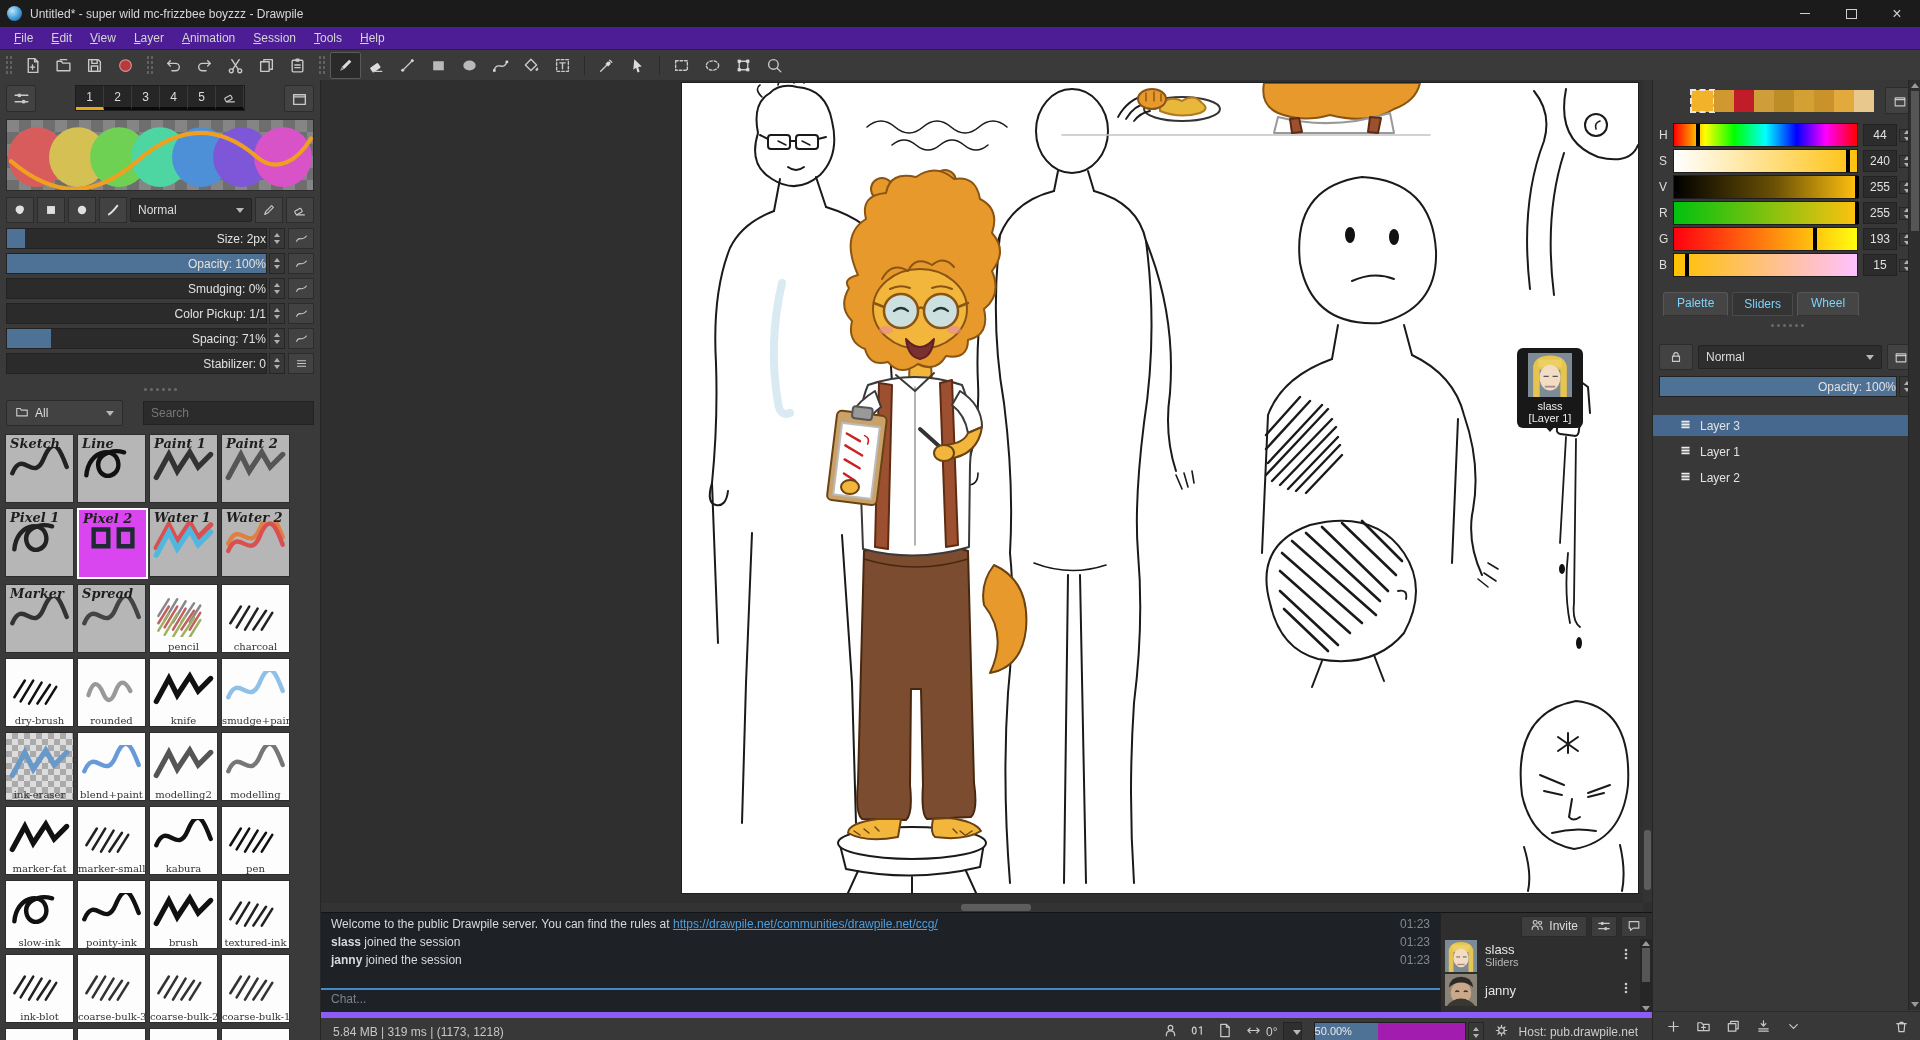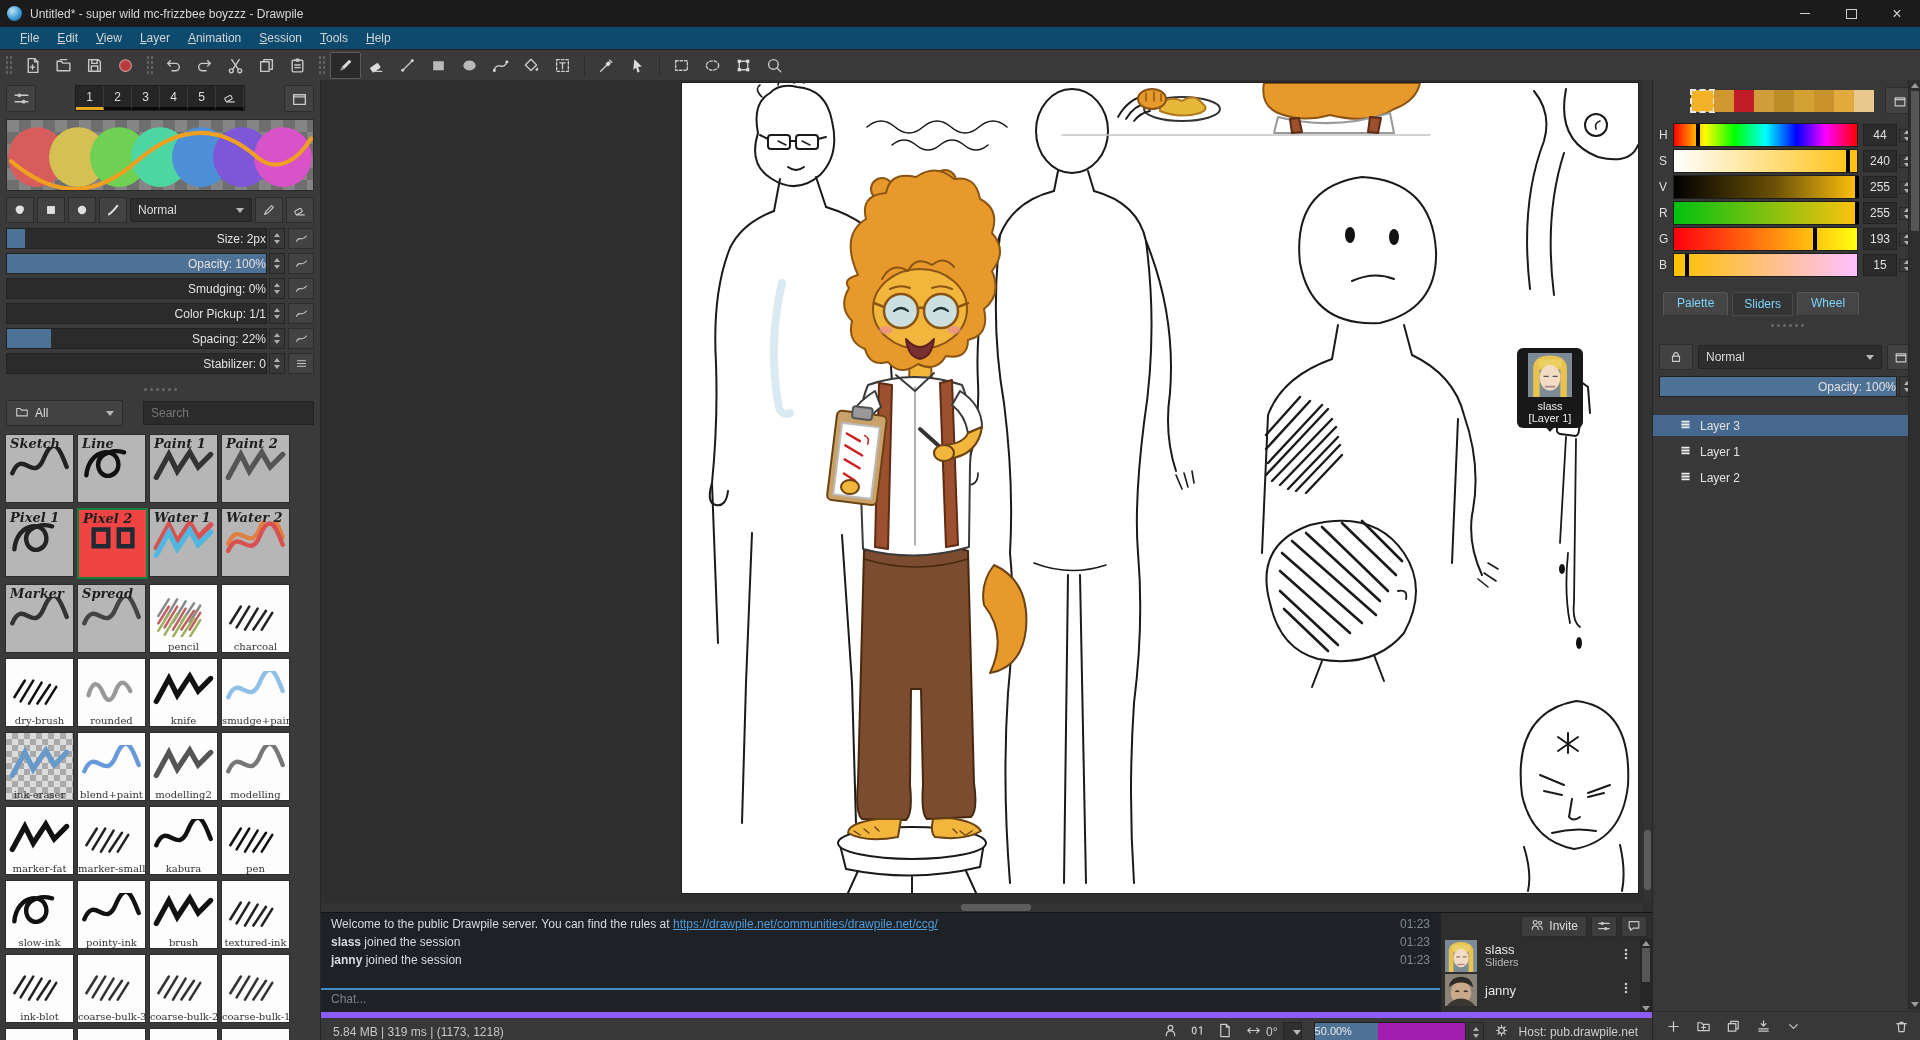--- a/index.html
+++ b/index.html
@@ -8,21 +8,21 @@
   .titlebar{height:27px;background:#1b1b1b;display:flex;align-items:center}
   .app-icon{width:15px;height:15px;border-radius:50%;margin:0 8px 0 7px;
     background:radial-gradient(circle at 35% 32%,#bfe6f5,#3f9bd8 55%,#13538f)}
   .title-text{font-size:12px;color:#d8d8d8}
   .win-btns{margin-left:auto;display:flex;height:27px}
   .win-btn{width:46px;height:27px;display:flex;align-items:center;justify-content:center;color:#cfcfcf}
   .g-min{width:10px;height:1px;background:#cfcfcf;display:block}
   .g-max{width:9px;height:8px;border:1px solid #cfcfcf;display:block}
   .g-close{font-size:16px;line-height:10px}
   
-  .menubar{height:22px;background:#0c4a6e;border-bottom:1px solid #242424;display:flex;align-items:center;padding-left:11px}
+  .menubar{height:22px;background:#4c1d95;border-bottom:1px solid #242424;display:flex;align-items:center;padding-left:5px}
   .menu-item{padding:2px 9px;font-size:12px;color:#d4d4d4}
   
   .toolbar{height:30px;background:#3a3a3a;border-bottom:1px solid #292929;display:flex;align-items:center}
   .grip{width:7px;height:20px;margin:0 5px;background-image:radial-gradient(#616161 1px,transparent 1.3px);background-size:4px 5px}
   .tool-sep{width:1px;height:19px;background:#2b2b2b;margin:0 6px}
   .tool-btn{width:29px;height:25px;display:flex;align-items:center;justify-content:center;border:1px solid transparent;border-radius:2px}
   .tool-btn.selected{background:#2a2a2a;border-color:#5a5a5a}
   .s{fill:none;stroke:#c9c9c9;stroke-width:1.3;stroke-linecap:round;stroke-linejoin:round}
   
   .left-panel{position:absolute;left:0;top:80px;width:320px;height:960px;background:#3a3a3a;border-right:1px solid #262626;overflow:hidden}
@@ -52,21 +52,21 @@
   .dots b{width:3px;height:3px;border-radius:50%;background:#6a6a6a}
   .filter-row{display:flex;align-items:center;padding:2px 6px;gap:20px}
   .filter-dd{width:150px;height:24px;background:#424242;border:1px solid #2a2a2a;border-radius:2px;display:flex;align-items:center;gap:6px;padding:0 8px;font-size:12px;color:#ddd}
   .search{flex:1;height:22px;background:#2b2b2b;border:1px solid #222;color:#ddd;font-size:12px;padding:0 7px;font-family:"Liberation Sans",sans-serif}
   .search::placeholder{color:#777}
   .brush-grid{display:grid;grid-template-columns:repeat(4,67px);gap:5px;padding:6px 0 0 5px}
   .b-cell{width:67px;height:67px;position:relative;overflow:hidden;border:1px solid #2d2d2d}
   .b-cell.gray{background:#b6b6b6}
   .b-cell.white{background:#fdfdfd}
   .b-cell.check{background-color:#dcdcdc;background-image:linear-gradient(45deg,#aaa 25%,transparent 25%,transparent 75%,#aaa 75%),linear-gradient(45deg,#aaa 25%,transparent 25%,transparent 75%,#aaa 75%);background-size:12px 12px;background-position:0 0,6px 6px}
-  .b-cell.selected{border:2px solid #15803d;background:#ef4444}
+  .b-cell.selected{border:2px solid #ffffff;background:#d946ef}
   .lbl-baked{position:absolute;top:1px;left:4px;font-family:"DejaVu Serif",serif;font-style:italic;font-weight:bold;font-size:13px;color:#1e1e1e;white-space:nowrap}
   .lbl-named{position:absolute;bottom:0;left:0;right:0;text-align:center;font-family:"DejaVu Serif",serif;font-size:10px;color:#333;white-space:nowrap;overflow:hidden}
   .b-art{position:absolute;top:12px;left:0}
   
   .workspace{position:absolute;left:321px;top:80px;width:1331px;height:832px;background:#2f2f2f;overflow:hidden}
   .canvas{position:absolute;left:361px;top:3px;width:956px;height:810px;background:#ffffff;outline:1px solid #1f1f1f}
   .vscroll{position:absolute;right:0;top:0;width:9px;height:822px;background:#333}
   .vthumb{position:absolute;right:1px;width:7px;height:60px;top:750px;background:#5d5d5d;border-radius:3px}
   .hscroll{position:absolute;left:0;bottom:0;height:9px;width:1322px;background:#333}
   .hthumb{position:absolute;bottom:1px;height:7px;width:70px;left:640px;background:#5d5d5d;border-radius:3px}
@@ -455,21 +455,21 @@
         </span>
         <span class="mini-btn">
           <svg viewBox="0 0 16 16" width="13" height="13">
             <path d="M2 11.5C5 3.5 9 13 14 5" class="s"></path>
           </svg>
         </span>
       </div>
       <div class="set-row">
         <div class="set-slider">
           <div class="set-fill" style="width: 17%;"></div>
-          <div class="set-lbl">Spacing: 22%</div>
+          <div class="set-lbl">Spacing: 71%</div>
         </div>
         <span class="spin">
           <i class="up"></i>
           <i class="dn"></i>
         </span>
         <span class="mini-btn">
           <svg viewBox="0 0 16 16" width="13" height="13">
             <path d="M2 11.5C5 3.5 9 13 14 5" class="s"></path>
           </svg>
         </span>

